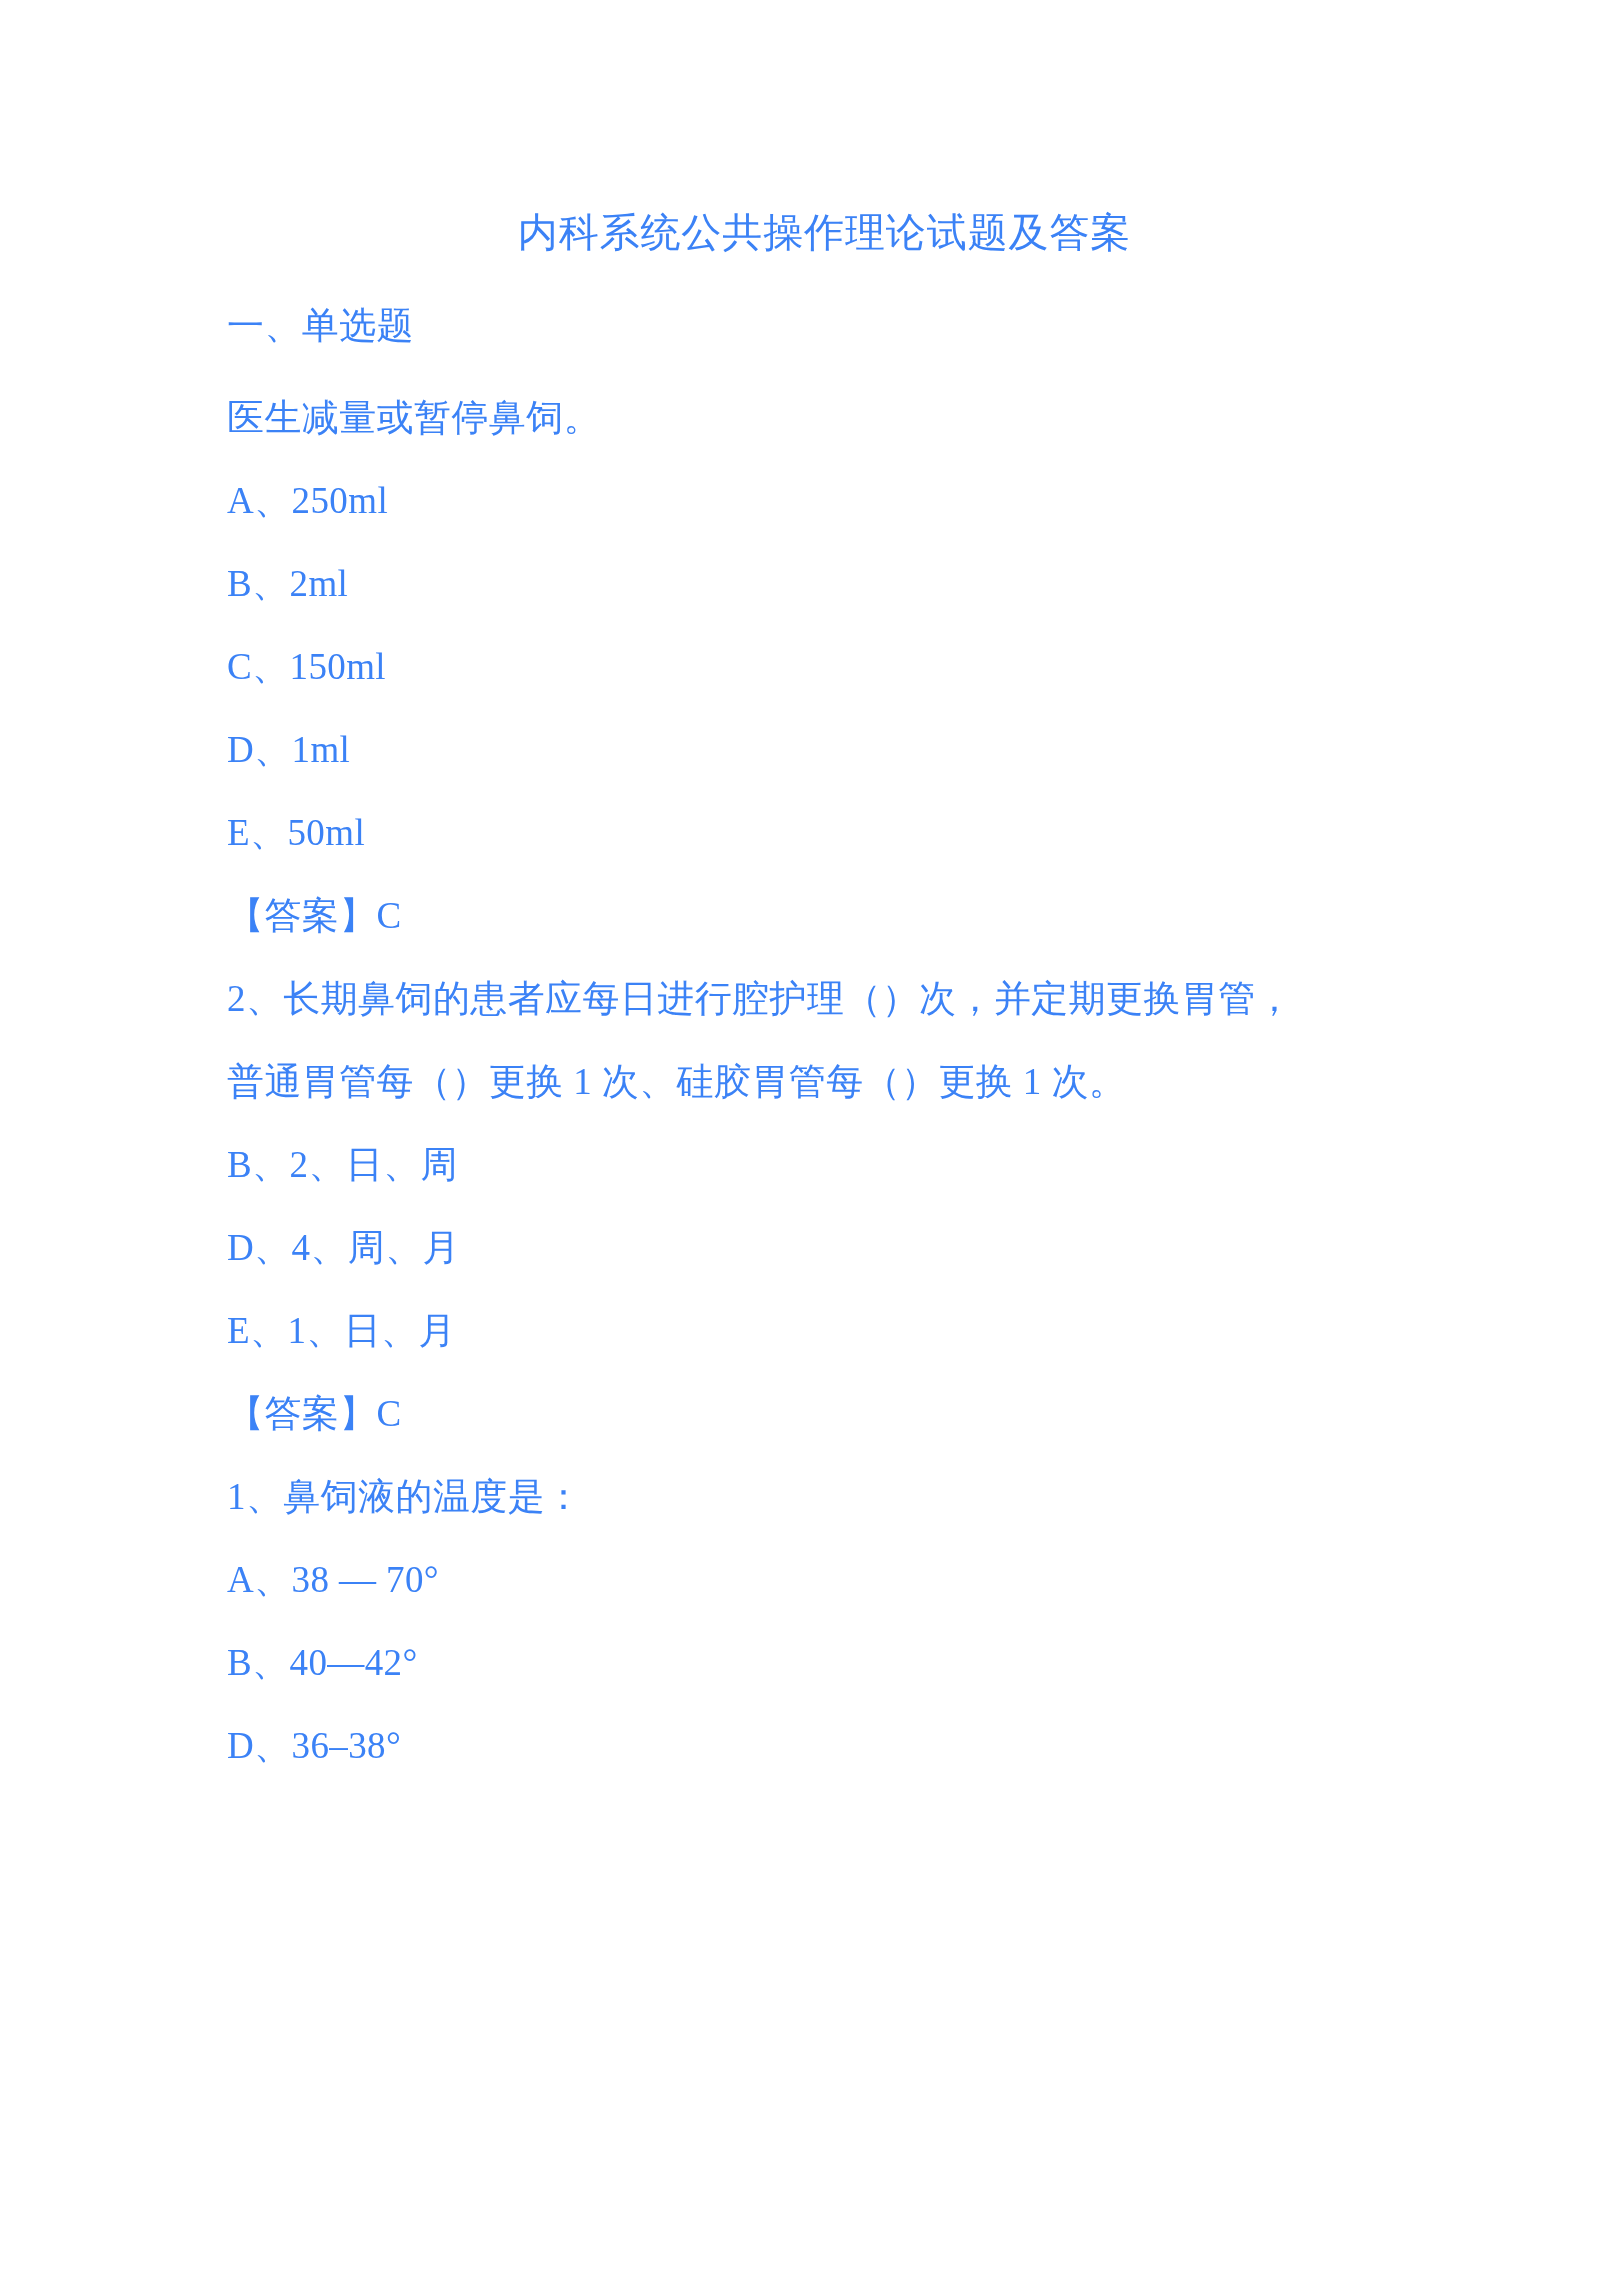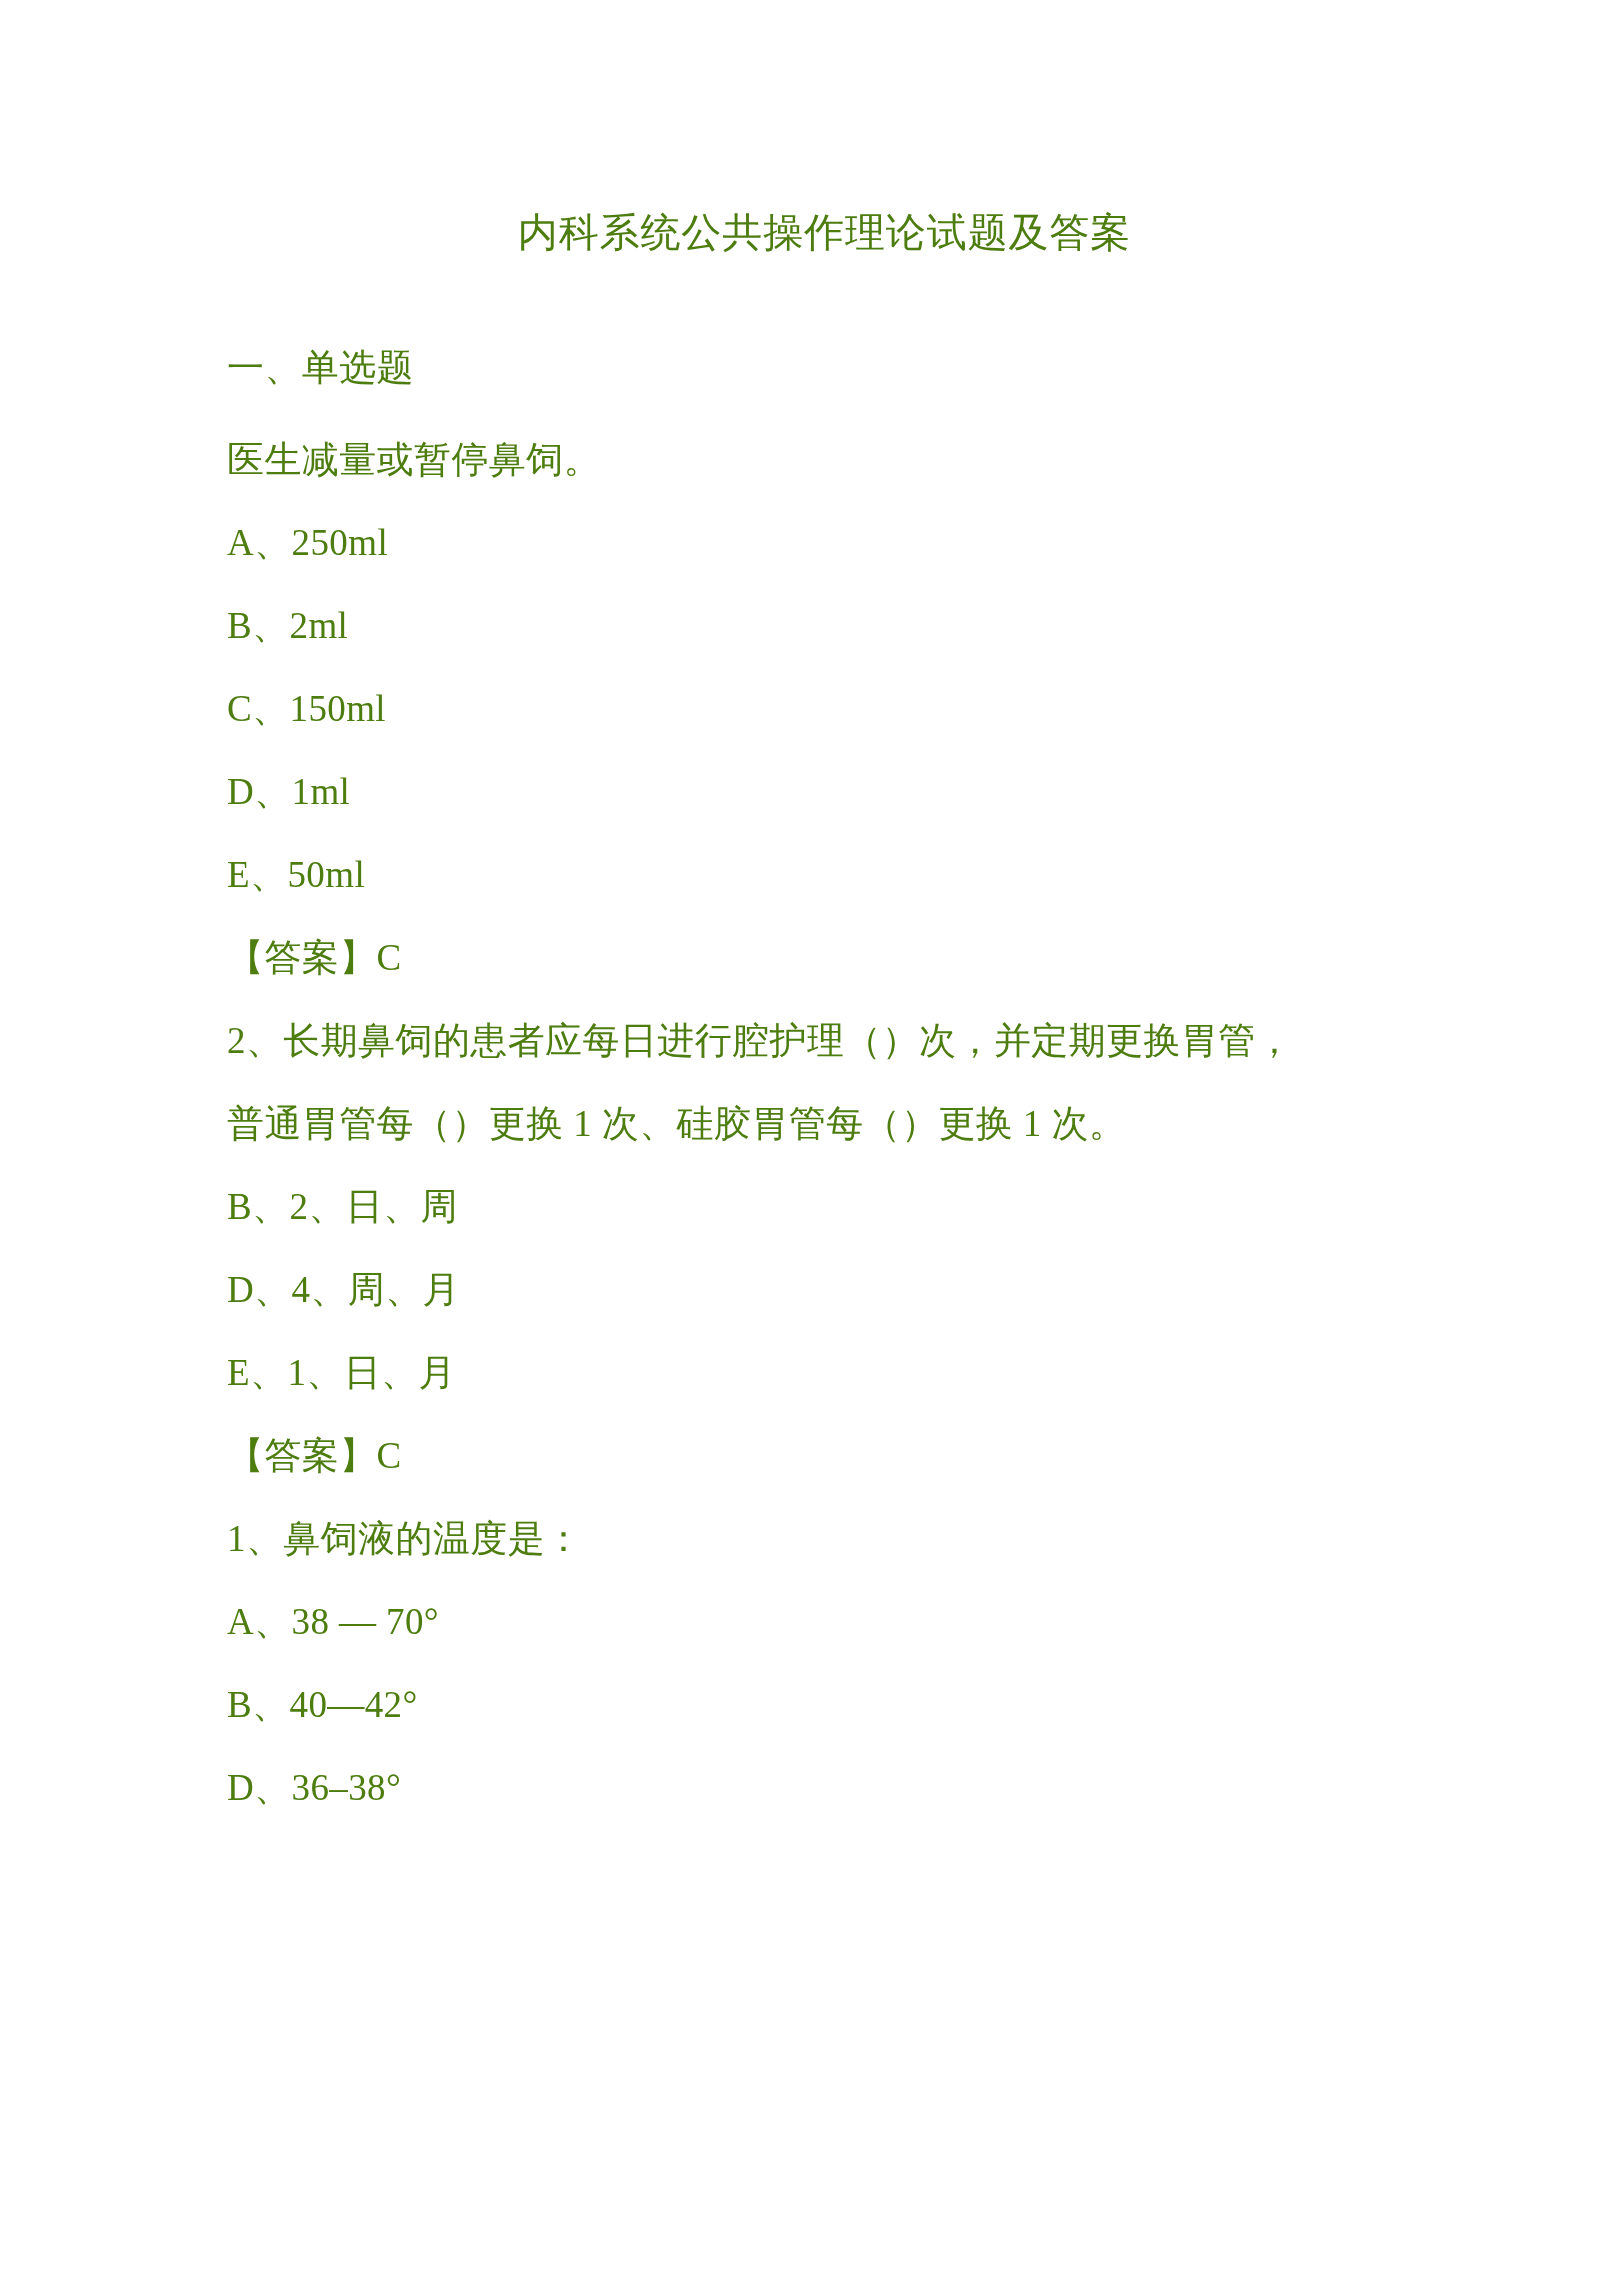--- a/index.html
+++ b/index.html
@@ -5,21 +5,21 @@
   html, body {
     margin: 0;
     padding: 0;
     background: #ffffff;
   }
   .page {
     position: relative;
     width: 1623px;
     height: 2295px;
     background: #ffffff;
-    color: #4d7c0f;
+    color: #3b82f6;
     font-family: "Liberation Serif", "DejaVu Serif", serif;
     box-sizing: border-box;
     padding: 211px 201px 0 227px;
     overflow: hidden;
   }
   .doc-title {
     margin: 0;
     padding: 0;
     font-size: 40px;
     font-weight: normal;
@@ -30,21 +30,20 @@
   }
   .line {
     font-size: 37px;
     height: 83px;
     line-height: 1.15;
     white-space: pre-wrap;
     letter-spacing: 0.4px;
   }
   .line.heading {
     height: 92px;
-    margin-top: 42px;
   }
   .line.tight {
     height: 59px;
   }
   .question {
     margin: 0;
     padding: 0;
   }
 </style>
 </head>

